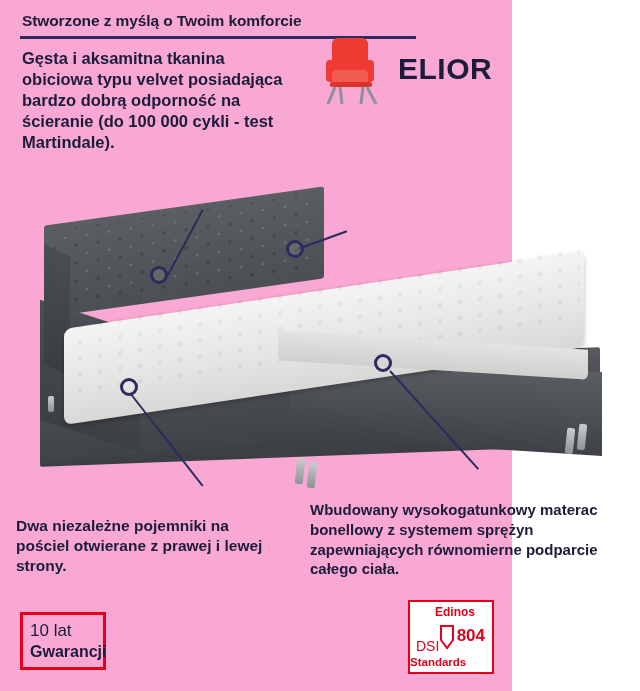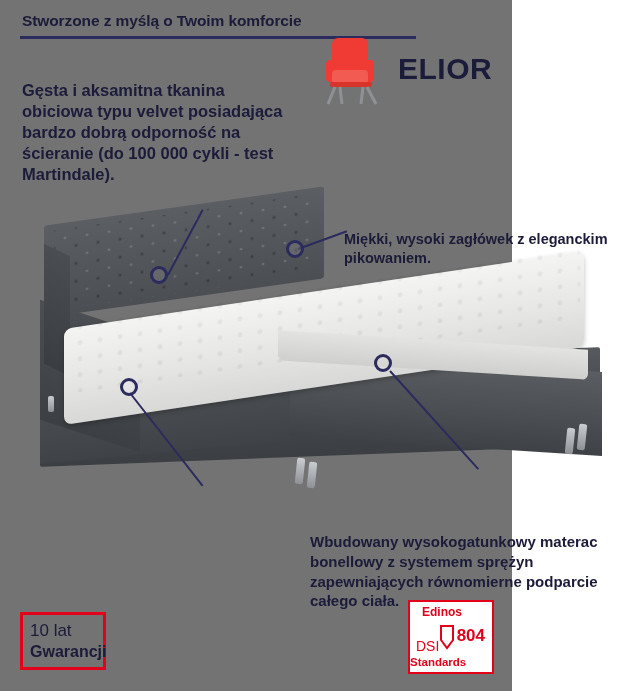--- a/index.html
+++ b/index.html
@@ -10,21 +10,21 @@
     width: 640px;
     height: 691px;
     background: #ffffff;
     font-family: "Liberation Sans", sans-serif;
     overflow: hidden;
   }
   .page {
     position: relative;
     width: 512px;
     height: 691px;
-    background: #737373;
+    background: #f9a8d4;
   }
 
   
   .header-title {
     position: absolute;
     left: 22px;
     top: 12px;
     font-size: 15.5px;
     font-weight: bold;
     color: #1b1b3a;
@@ -63,21 +63,20 @@
     color: #1b1b3a;
     letter-spacing: 0.5px;
   }
 
   
   .callout {
     position: absolute;
     font-weight: bold;
     color: #1b1b3a;
     line-height: 1.28;
-    margin-top: 32px;
   }
   .callout-top-left {
     left: 22px;
     top: 48px;
     width: 270px;
     font-size: 16.5px;
   }
   .callout-headrest {
     left: 344px;
     top: 198px;
@@ -282,23 +281,24 @@
     right: 18px;
     top: 600px;
     width: 86px;
     height: 74px;
     border: 2px solid #e2001a;
     box-sizing: border-box;
     background: #ffffff;
   }
   .badge-edinos .eb-title {
     position: absolute;
-    left: 12px;
+    left: 4px;
     top: 3px;
     width: 100%;
+    text-align: center;
     font-size: 12px;
     font-weight: bold;
     color: #e2001a;
   }
   .badge-edinos .eb-dsi {
     position: absolute;
     left: 6px;
     top: 36px;
     font-size: 14px;
     font-weight: normal;
@@ -378,21 +378,21 @@
   <div class="leader" style="left:298px; top:248px; width:52px; transform: rotate(-20deg);"></div>
   <div class="leader" style="left:130px; top:392px; width:118px; transform: rotate(52deg);"></div>
   <div class="leader" style="left:390px; top:370px; width:132px; transform: rotate(48deg);"></div>
 
   <div class="marker" style="left:150px; top:266px;"></div>
   <div class="marker" style="left:286px; top:240px;"></div>
   <div class="marker" style="left:120px; top:378px;"></div>
   <div class="marker" style="left:374px; top:354px;"></div>
 
   <div class="callout callout-top-left">Gęsta i aksamitna tkanina obiciowa typu velvet posiadająca bardzo dobrą odporność na ścieranie (do 100 000 cykli - test Martindale).</div>
-  <div class="callout callout-headrest">Miękki, wysoki zagłówek z eleganckim pikowaniem.</div>
+  <div class="callout callout-bottom-left">Dwa niezależne pojemniki na pościel otwierane z prawej i lewej strony.</div>
   <div class="callout callout-mattress">Wbudowany wysokogatunkowy materac bonellowy z systemem sprężyn zapewniających równomierne podparcie całego ciała.</div>
 
   <div class="badge-guarantee">
     <div class="line1">10 lat</div>
     <div class="line2">Gwarancji</div>
   </div>
 
   <div class="badge-edinos">
     <div class="eb-title">Edinos</div>
     <svg class="eb-check" viewBox="0 0 30 30">

